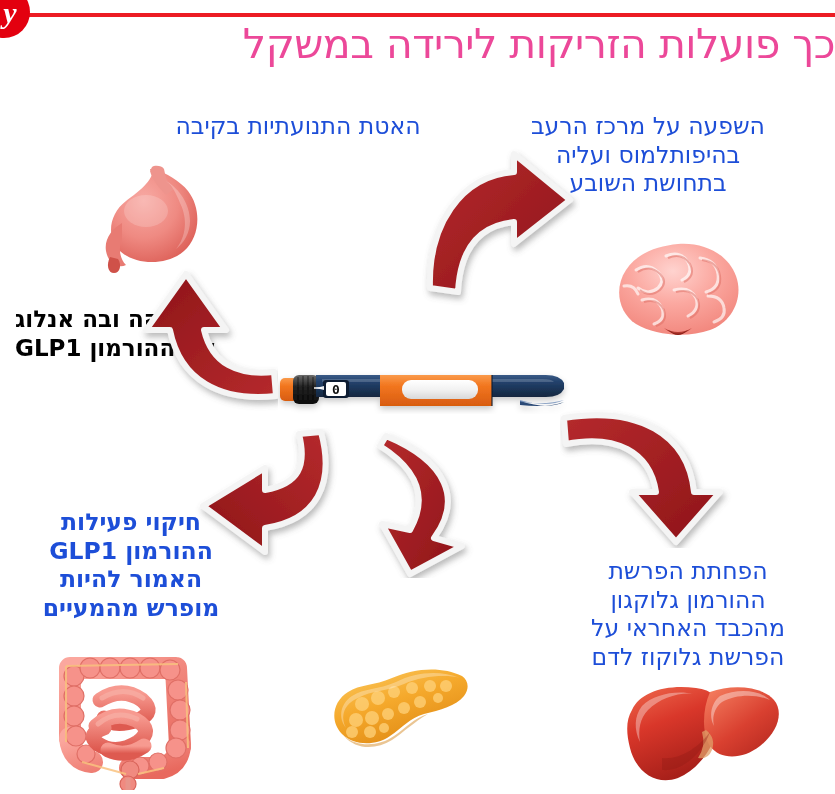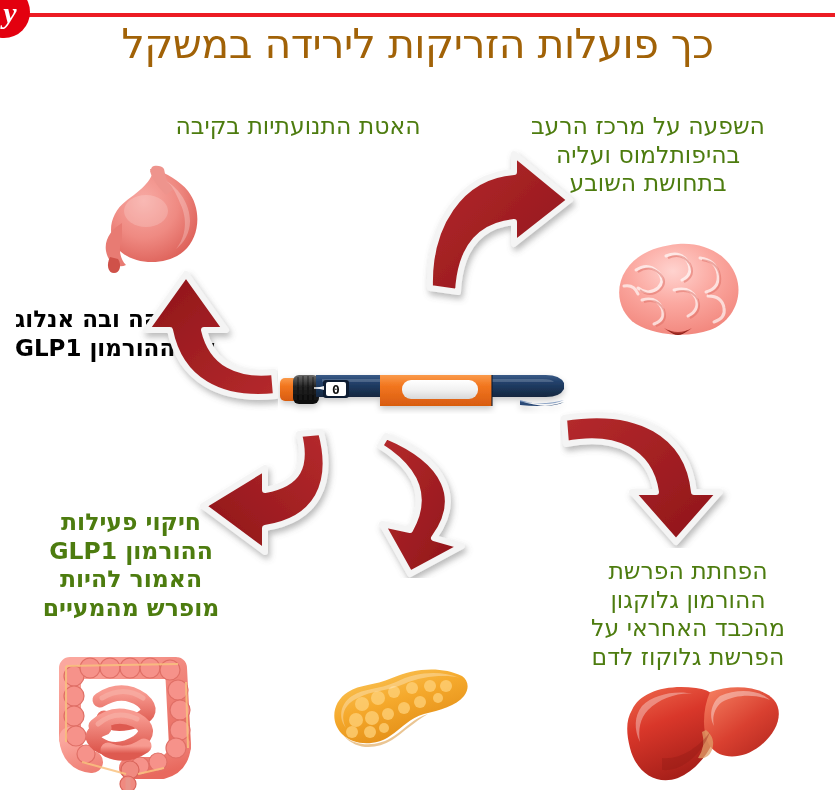--- a/index.html
+++ b/index.html
@@ -48,36 +48,35 @@
     font-size: 30px;
     line-height: 1;
     transform: translate(6px, 1px);
   }
 
   .page-title {
     position: absolute;
     top: 20px;
     left: 0;
     width: 835px;
-    text-align: center;
     font-size: 41px;
     font-weight: 400;
     letter-spacing: -0.5px;
-    color: #a16207;
+    color: #ec4899;
     white-space: nowrap;
     font-family: "DejaVu Sans", "Liberation Sans", sans-serif;
   }
 
   
   .caption {
     position: absolute;
     text-align: center;
     font-size: 23.5px;
     line-height: 1.22;
-    color: #4d7c0f;
+    color: #1d4ed8;
     font-family: "DejaVu Sans", "Liberation Sans", sans-serif;
     white-space: pre-line;
   }
 
   .cap-stomach   { top: 112px;  right: 372px; width: 330px; }
   .cap-brain     { top: 112px;  right: 22px;  width: 330px; text-align: center; }
   .cap-intestine { top: 508px;  right: 578px; width: 252px; font-weight: bold; }
   .cap-pancreas  { top: 568px;  right: 316px; width: 210px; }
   .cap-liver     { top: 540px;  right: 18px;  width: 258px; margin-top: 17px; }
 

